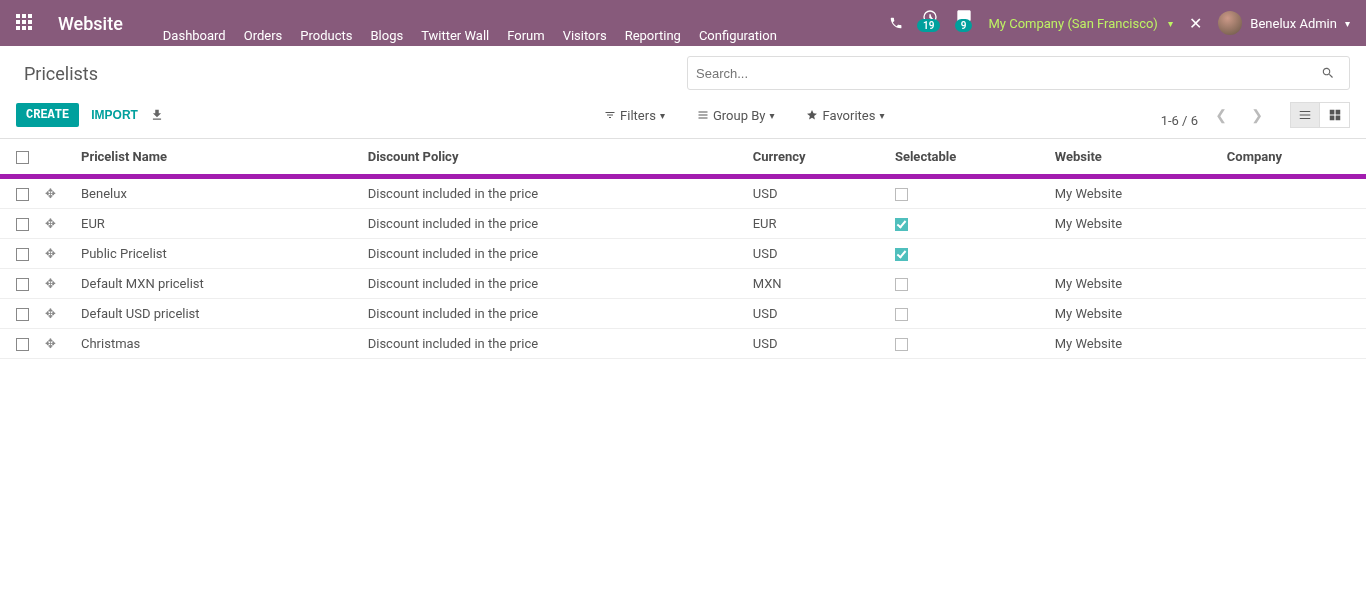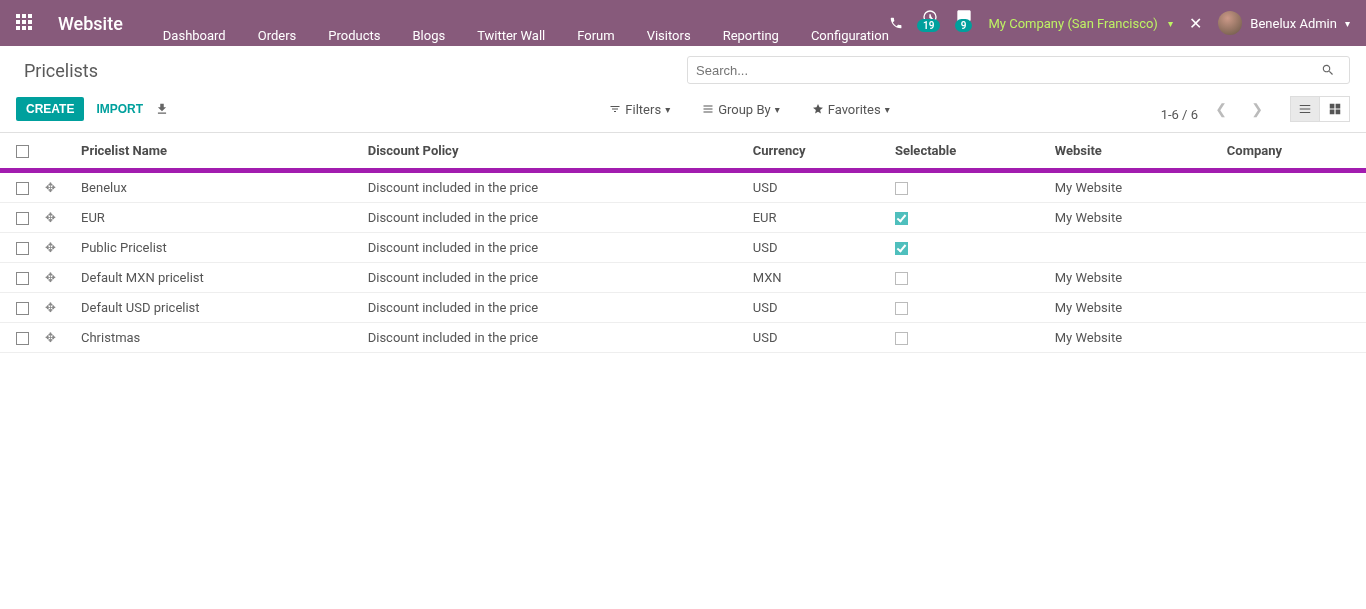--- a/index.html
+++ b/index.html
@@ -26,21 +26,21 @@
     margin-right: 24px;
     cursor: pointer;
   }
   .apps-icon span { background: #fff; }
   .brand {
     font-size: 18px;
     font-weight: 500;
     margin-right: 40px;
     cursor: pointer;
   }
-  .nav { display: flex; gap: 32px; margin-top: 24px; }
+  .nav { display: flex; gap: 18px; margin-top: 24px; }
   .nav-item {
     color: #fff;
     font-size: 13px;
     cursor: pointer;
     text-decoration: none;
   }
   .spacer { flex: 1; }
   .right-controls { display: flex; align-items: center; gap: 16px; }
   .icon-btn { cursor: pointer; fill: #fff; }
   .badge-wrap { position: relative; display:flex; align-items:center; cursor:pointer;flex-direction:column; }
@@ -66,35 +66,35 @@
   .caret { font-size:10px; }
   
   .control-panel { }
   .cp-row1 {
     display:flex; align-items:center; padding: 10px 16px 6px 24px;
   }
   .page-title {
     font-size: 18px; color:#5a5a5a; flex:0 0 50%;
   }
   .search-wrap {
-    flex:1; border:1px solid #ddd; display:flex; align-items:center; height:28px; background:#fff;
+    flex:1; border:1px solid #ddd; display:flex; align-items:center; height:34px; background:#fff;
     border-radius: 3px;
   }
   .search-wrap input {
     flex:1; border:none; outline:none; padding:4px 8px; font-size:13px; color:#555;
   }
   .search-btn { width:28px; text-align:center; cursor:pointer; }
   .cp-row2 {
     display:flex; align-items:center; padding: 6px 16px 10px 16px;
     border-bottom:1px solid #e0e0e0;
   }
   .left-btns { display:flex; align-items:center; gap:12px; }
   .btn-primary {
     background:#00a09d; color:#fff; border:none; padding:5px 10px; font-size:12px; font-weight:600;
-    cursor:pointer; border-radius:2px;
+    cursor:pointer; border-radius:2px;font-family:Liberation Mono, monospace;
   }
   .btn-link {
     color:#00a09d; background:none; border:none; font-size:12px; font-weight:600; cursor:pointer;
   }
   .download-icon { cursor:pointer; color:#666; }
   .center-filters {
     flex:1; display:flex; justify-content:flex-start; gap:32px; margin-left: 33%;
   }
   .fbtn { color:#555; cursor:pointer; display:flex; align-items:center; gap:4px; font-size:13px;}
   .right-pager { display:flex; align-items:flex-end; gap:10px;}

